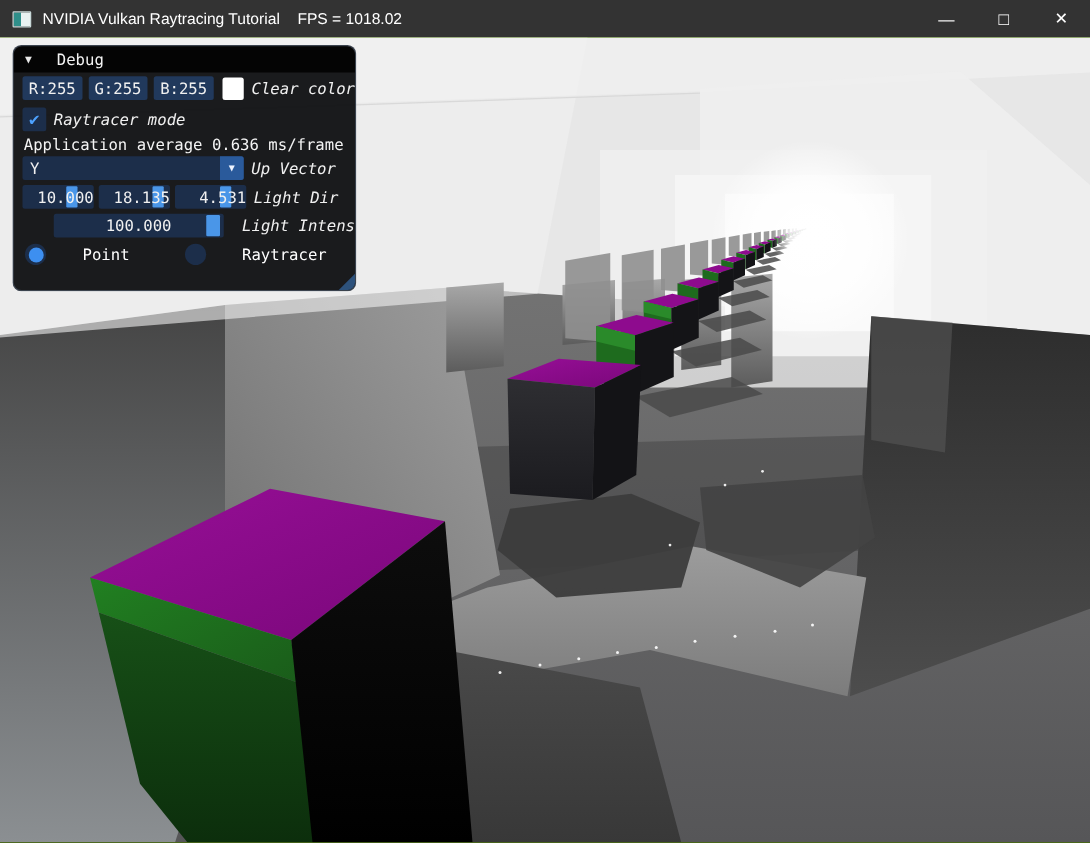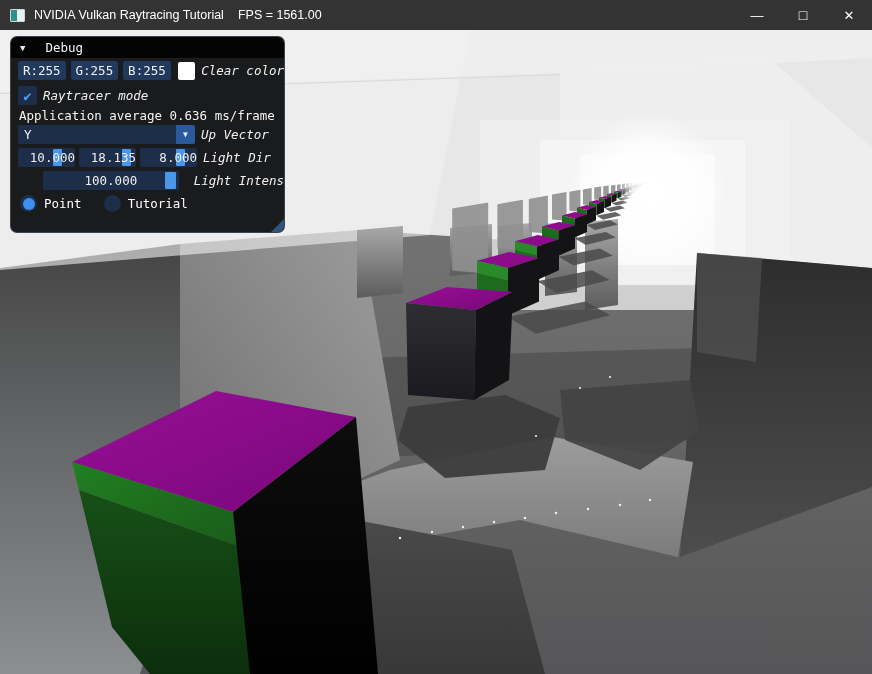--- a/index.html
+++ b/index.html
@@ -53,21 +53,21 @@
   .lbl{white-space:nowrap;}
 </style>
 </head>
 <body>
 
 <div class="window">
 
   <div class="titlebar">
     <div class="app-icon"></div>
     <div class="title-text">NVIDIA Vulkan Raytracing Tutorial</div>
-    <div class="fps-text">FPS = 1561.00</div>
+    <div class="fps-text">FPS = 1018.02</div>
     <div class="winbtns">
       <div class="winbtn">—</div>
       <div class="winbtn max">□</div>
       <div class="winbtn">✕</div>
     </div>
   </div>
 
   <svg class="scene" viewBox="0 0 872 644">
     <defs>
       <linearGradient id="gFloor" x1="0" y1="0" x2="0" y2="1">
@@ -316,35 +316,35 @@
       <div class="frame sfield">
         <div class="grab" style="left:62%;"></div>
         <span>10.000</span>
       </div>
       <div class="frame sfield">
         <div class="grab" style="left:75%;"></div>
         <span>18.135</span>
       </div>
       <div class="frame sfield">
         <div class="grab" style="left:64%;"></div>
-        <span>8.000</span>
+        <span>4.531</span>
       </div>
       <span class="inline-label lbl" style="margin-left:2px;">Light Dir</span>
     </div>
 
     <div class="row" style="top:134px;padding-left:25px;">
       <div class="frame slider-wide">
         <div class="grab" style="left:calc(100% - 14px);"></div>
         <span>100.000</span>
       </div>
       <span class="inline-label lbl" style="margin-left:15px;">Light Intens</span>
     </div>
 
-    <div class="row" style="top:157px;">
+    <div class="row" style="top:157px;gap:22px;">
       <div class="radio sel" style="margin-left:2px;"></div>
       <span class="lbl">Point</span>
       <div class="radio" style="margin-left:22px;"></div>
-      <span class="lbl">Tutorial</span>
+      <span class="lbl">Raytracer</span>
     </div>
 
     <div class="resize-grip"></div>
   </div>
 </div>
 
 </body></html>

